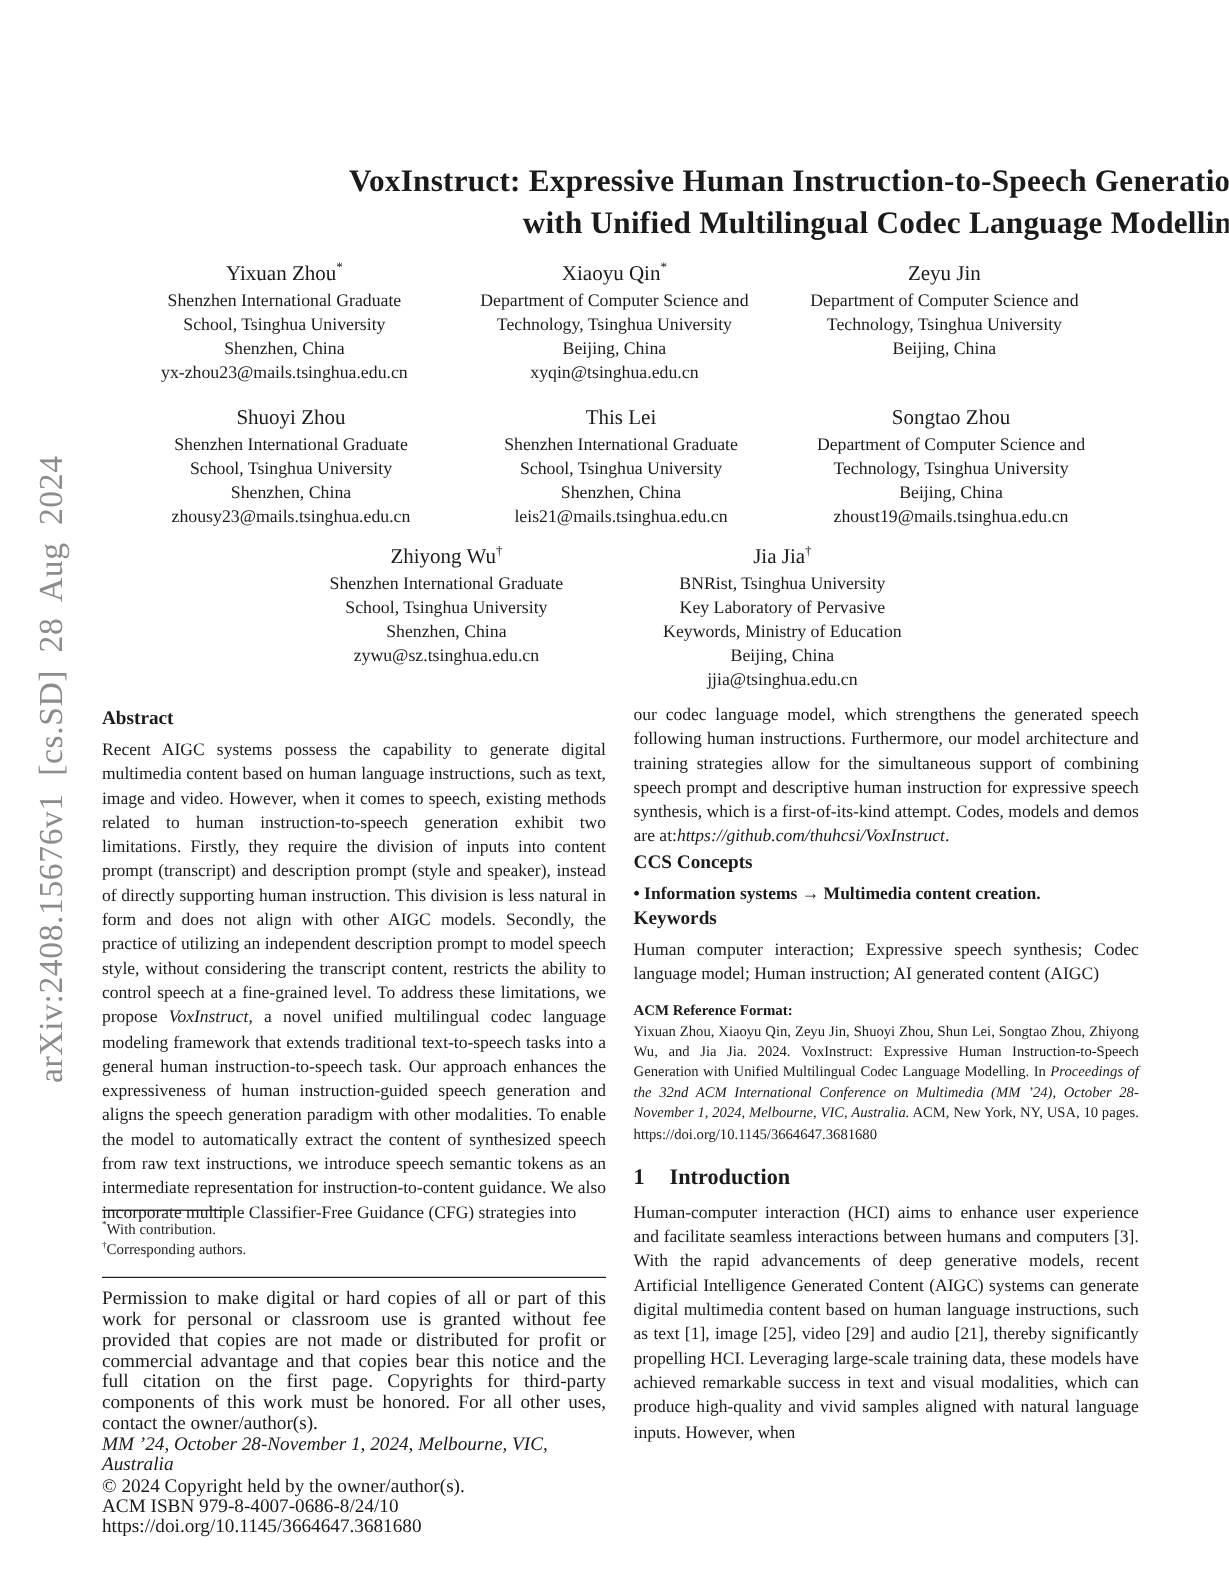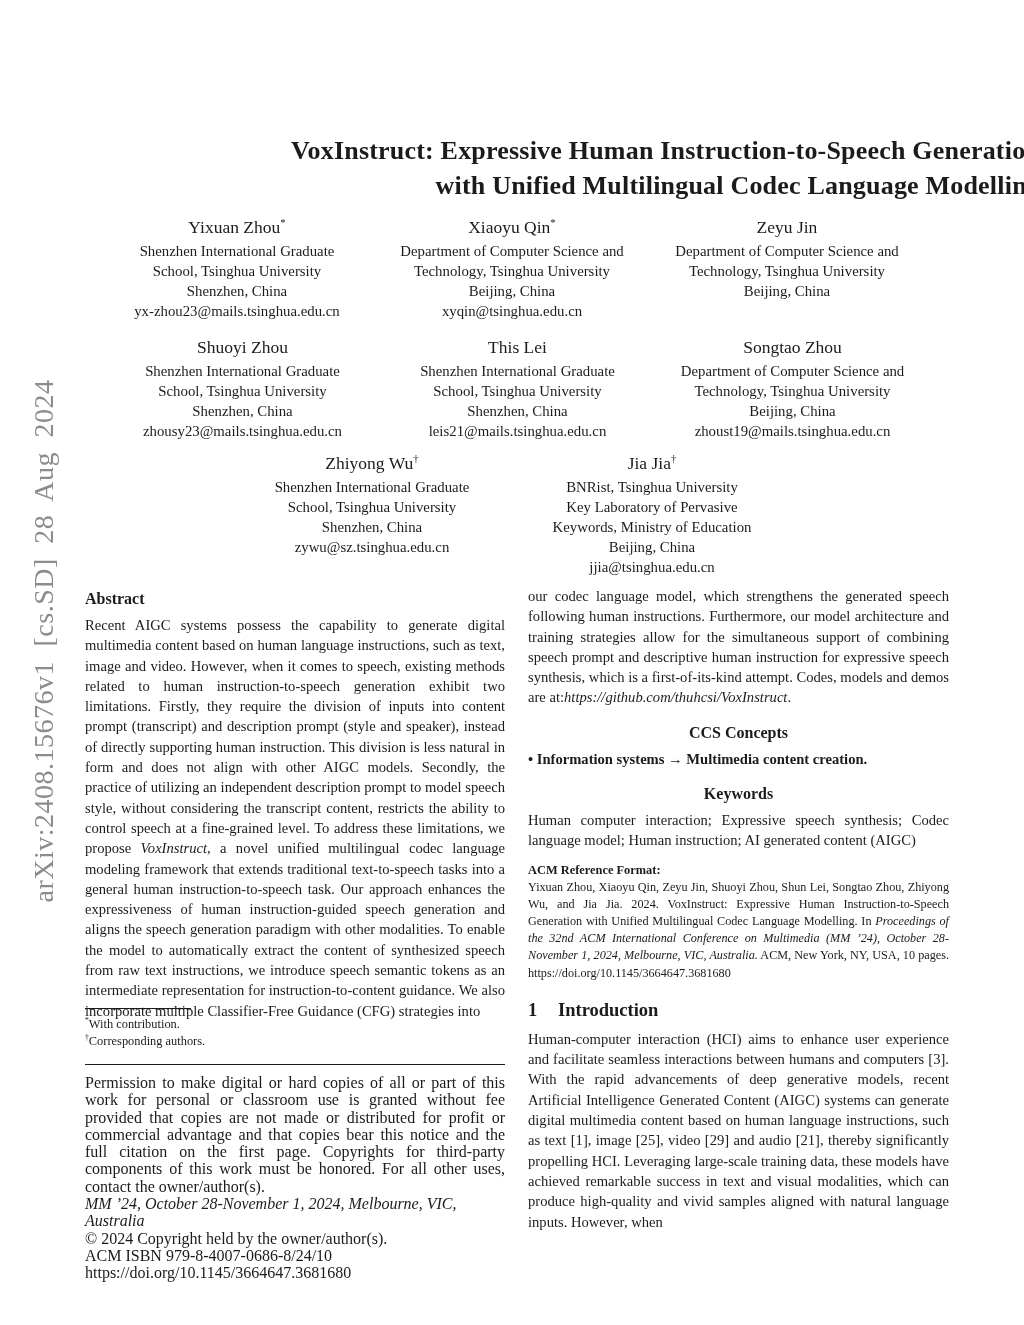--- a/index.html
+++ b/index.html
@@ -39,21 +39,21 @@
   .author-lines { font-size:14.8px; line-height:20px; }
 
   
   .col-left  { position:absolute; left:85px;  top:588px; width:420px; }
   .col-right { position:absolute; left:528px; top:586px; width:421px; }
 
   .sec-heading { font-size:16px; font-weight:bold; line-height:22px; margin-bottom:5px; }
   .body-text { font-size:14.6px; line-height:20.3px; text-align:justify; }
   .small-text { font-size:12.2px; line-height:17.2px; text-align:justify; }
 
-  .ccs-heading, .kw-heading { margin-top:14px;text-align:center; }
+  .ccs-heading, .kw-heading { margin-top:0; }
   .ccs-line { font-size:14.6px; line-height:20.3px; font-weight:bold; }
   .acm-ref-heading { font-size:12.4px; font-weight:bold; line-height:17px; margin-top:11px; }
   .intro-heading { font-size:18.5px; font-weight:bold; margin-top:18px; margin-bottom:8px; }
   .intro-heading .sec-no { display:inline-block; width:30px; }
 
   
   .footnotes { position:absolute; left:85px; top:1008px; width:420px; }
   .fn-rule { width:106px; border-top:1.2px solid #1b1b1b; margin-bottom:7px; }
   .fn-line { font-size:12.4px; line-height:17px; }
   .perm-rule { width:420px; border-top:1.2px solid #1b1b1b; margin:14px 0 9px 0; }

